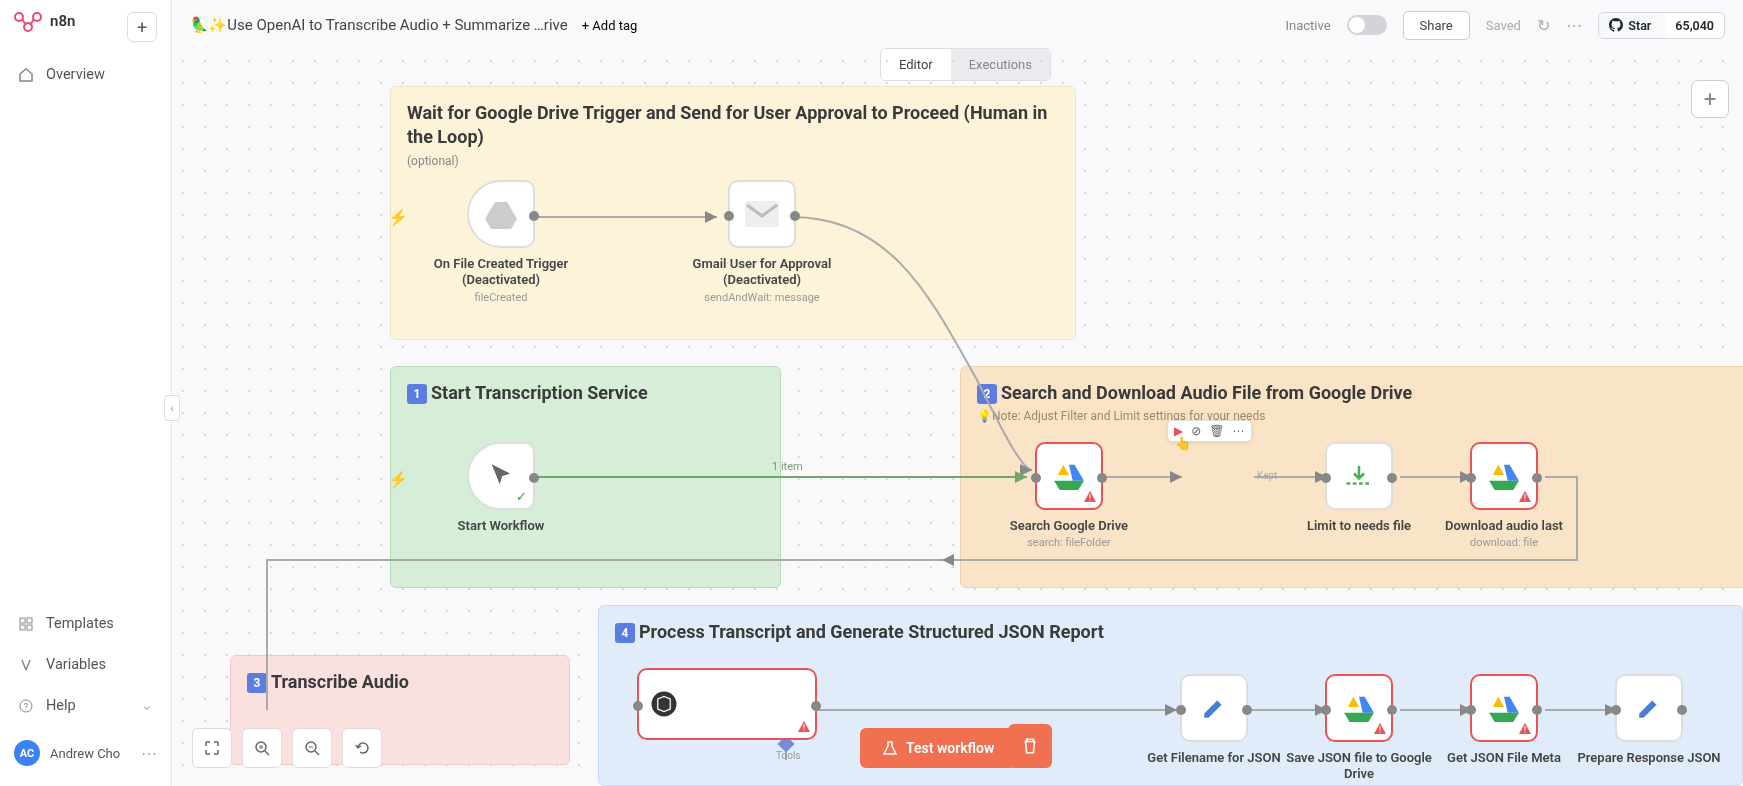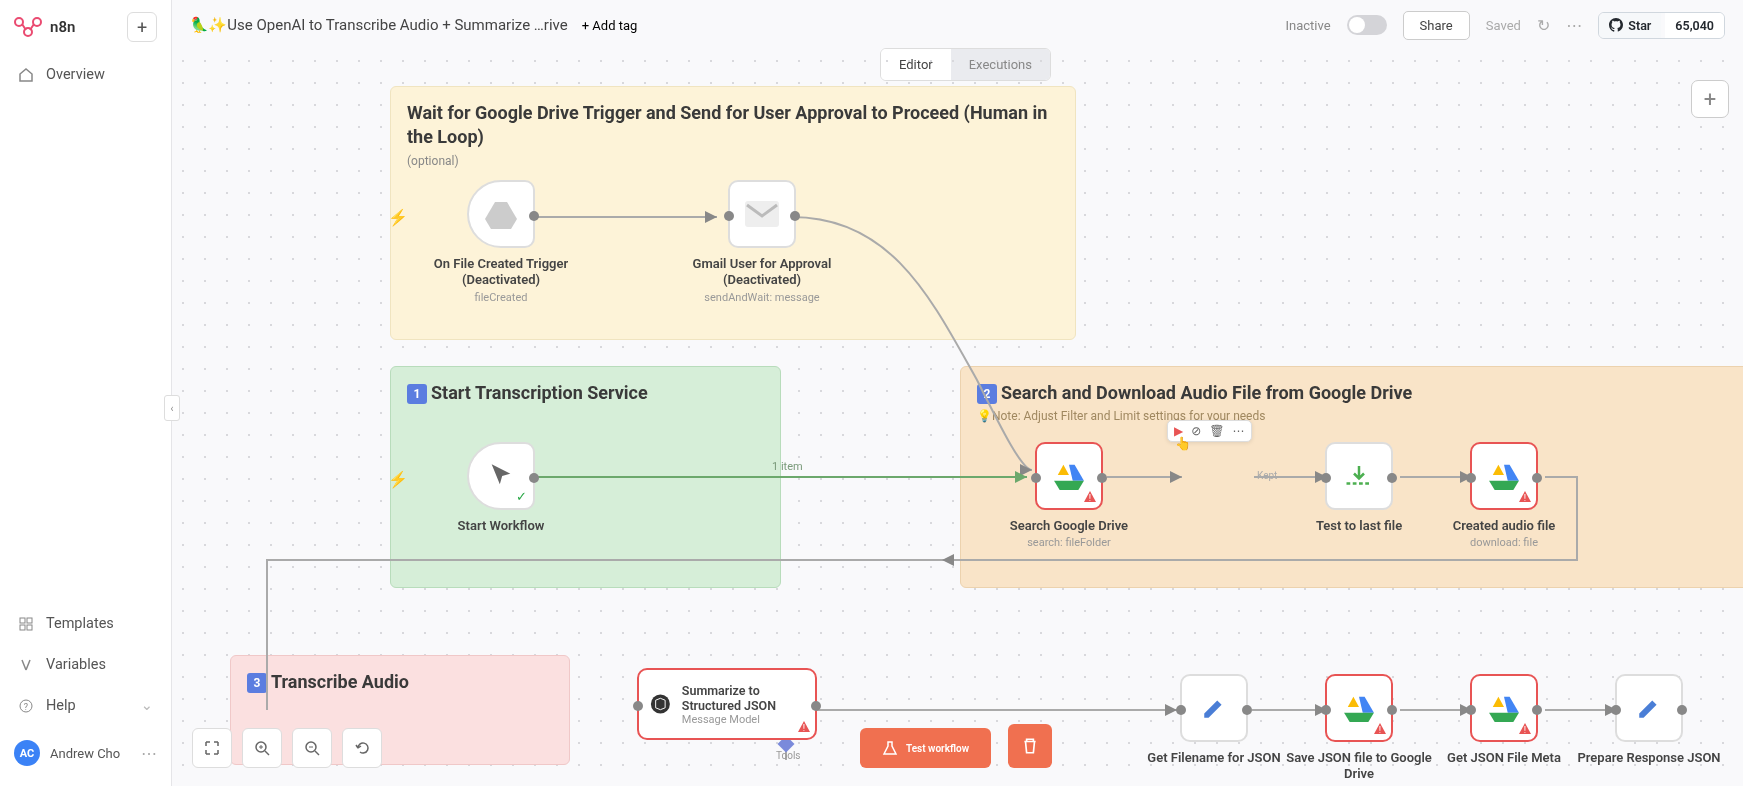--- a/index.html
+++ b/index.html
@@ -1,18 +1,18 @@
 <!DOCTYPE html>
 <html><head>
 <meta charset="utf-8">
 <style>
 *{box-sizing:border-box;margin:0;padding:0;font-family:-apple-system,BlinkMacSystemFont,"Segoe UI",Roboto,sans-serif}
 body{background:#f9f9fb;width:1743px;height:786px;overflow:hidden;position:relative}
 .sidebar{position:absolute;left:0;top:0;width:172px;height:786px;background:#fff;border-right:1px solid #e5e5e8}
-.logo-row{display:flex;align-items:center;padding:12px 14px;gap:8px}
+.logo-row{display:flex;padding:12px 14px;gap:8px}
 .logo-ic{width:28px;height:20px}
 .logo-txt{font-size:15px;font-weight:600;color:#333}
 .add-ws{width:30px;height:30px;border:1px solid #ddd;border-radius:6px;display:flex;align-items:center;justify-content:center;margin-left:auto;font-size:18px;color:#555;cursor:pointer}
 .nav-it{display:flex;align-items:center;gap:12px;padding:12px 18px;color:#555;font-size:14.5px;cursor:pointer}
 .nav-it svg{width:16px;height:16px}
 .nav-btm{position:absolute;bottom:60px;width:100%}
 .user-row{position:absolute;bottom:10px;display:flex;align-items:center;gap:10px;padding:10px 14px;width:100%}
 .avatar{width:26px;height:26px;border-radius:50%;background:#3b82f6;color:#fff;font-size:11px;display:flex;align-items:center;justify-content:center;font-weight:700}
 .collapse-btn{position:absolute;left:164px;top:395px;width:16px;height:26px;background:#fff;border:1px solid #ddd;border-radius:3px;display:flex;align-items:center;justify-content:center;font-size:10px;color:#888;cursor:pointer}
 .topbar{position:absolute;left:172px;top:0;right:0;height:50px;display:flex;align-items:center;padding:0 18px;gap:14px}
@@ -54,21 +54,21 @@
 .check-sm{position:absolute;right:6px;bottom:4px;color:#28a745;font-size:13px}
 svg.edge{position:absolute;overflow:visible;pointer-events:none}
 .edge-lbl{position:absolute;font-size:11px;color:#7a9a7a}
 .plus-node{position:absolute;width:38px;height:38px;border:1px solid #ccc;border-radius:7px;background:#fff;display:flex;align-items:center;justify-content:center;font-size:22px;color:#888;cursor:pointer}
 .ctxmenu{position:absolute;background:#fff;border:1px solid #ddd;border-radius:5px;padding:3px 6px;display:flex;gap:8px;font-size:12px;box-shadow:0 1px 4px rgba(0,0,0,.1)}
 .ctxmenu span{cursor:pointer;color:#666}
 .ctxmenu .play{color:#e85454}
 .cursor-ic{position:absolute;font-size:13px}
 .btm-tools{position:absolute;left:184px;bottom:18px;display:flex;gap:10px}
 .tool{width:40px;height:40px;background:#fff;border:1px solid #ddd;border-radius:6px;display:flex;align-items:center;justify-content:center;color:#555;cursor:pointer}
-.test-btn{position:absolute;left:854px;bottom:18px;background:#f07050;color:#fff;padding:12px 22px;border-radius:6px;font-size:10px;font-weight:600;display:flex;align-items:center;gap:8px;cursor:pointer}
+.test-btn{position:absolute;left:854px;bottom:18px;background:#f07050;color:#fff;padding:12px 22px;border-radius:6px;font-size:14px;font-weight:600;display:flex;align-items:center;gap:8px;cursor:pointer}
 .del-btn{position:absolute;left:1004px;bottom:18px;width:44px;height:44px;background:#f07050;border-radius:6px;display:flex;align-items:center;justify-content:center;cursor:pointer}
 .kept-lbl{position:absolute;font-size:10px;color:#aaa}
 .port{width:10px;height:10px;background:#888;border-radius:50%;position:absolute}
 .tools-lbl{position:absolute;font-size:10px;color:#999}
 </style>
 </head>
 <body>
 
 <div class="sidebar">
   <div class="logo-row">
@@ -160,20 +160,23 @@
 
   <div class="sticky s-orange" style="left:788px;top:316px;width:812px;height:222px">
     <div class="st-title"><span class="badge">2</span><span>Search and Download Audio File from Google Drive</span></div>
     <div class="st-note">💡Note: Adjust Filter and Limit settings for your needs</div>
   </div>
 
   <div class="sticky s-pink" style="left:58px;top:605px;width:340px;height:110px">
     <div class="st-title"><span class="badge">3</span><span>Transcribe Audio</span></div>
   </div>
 
+  <div class="sticky s-blue" style="left:426px;top:555px;width:1145px;height:181px">
+    <div class="st-title"><span class="badge">4</span><span>Process Transcript and Generate Structured JSON Report</span></div>
+  </div>
 
   <svg class="edge" style="left:0;top:0;width:1600px;height:736px">
     <defs>
         <marker id="arr" markerWidth="8" markerHeight="8" refX="6" refY="3" orient="auto">
           <path d="M0,0 L6,3 L0,6" fill="#888"></path>
         </marker>
     <marker id="arrg" markerWidth="8" markerHeight="8" refX="6" refY="3" orient="auto">
           <path d="M0,0 L6,3 L0,6" fill="#6ca86c"></path>
         </marker>
       </defs>
@@ -256,59 +259,55 @@
 
   <div class="node" style="left:1112px;top:392px">
     <div class="node-box">
       <svg width="30" height="26" viewBox="0 0 24 20">
           <path d="M12 2v10m-4-4l4 4 4-4" stroke="#4caf50" stroke-width="2" fill="none"></path>
           <line x1="2" y1="16" x2="22" y2="16" stroke="#4caf50" stroke-width="2" stroke-dasharray="3 2"></line>
         </svg>
       <div class="port" style="left:-6px;top:29px"></div>
         <div class="port" style="right:-6px;top:29px"></div>
     </div>
-    <div class="node-lbl">Test to last file</div>
+    <div class="node-lbl">Limit to needs file</div>
   </div>
 
   <div class="node" style="left:1257px;top:392px">
     <div class="node-box err">
       <svg width="32" height="28" viewBox="0 0 34 30">
           <path d="M11 3l6 11H5z" fill="#fbbc04"></path>
           <path d="M17 3h6l10 17h-12z" fill="#4285f4"></path>
           <path d="M1 20l6 10h20l6-10z" fill="#34a853"></path>
         </svg>
       <svg class="warn-tri" viewBox="0 0 14 14">
           <path d="M7 1l6 11H1z" fill="#e85454"></path>
           <text x="7" y="11" text-anchor="middle" font-size="9" fill="#fff">!</text>
         </svg>
       <div class="port" style="left:-6px;top:29px"></div>
         <div class="port" style="right:-6px;top:29px"></div>
     </div>
-    <div class="node-lbl">Created audio file</div>
+    <div class="node-lbl">Download audio last</div>
     <div class="node-sub">download: file</div>
   </div>
 
   <div class="ctxmenu" style="left:995px;top:370px">
     <span class="play">▶</span>
     <span>⊘</span>
     <span>🗑</span>
     <span>⋯</span>
   </div>
   <span class="cursor-ic" style="left:1003px;top:386px">👆</span>
 
   <div class="node" style="left:465px;top:618px;width:210px;flex-direction:row;align-items:flex-start">
     <div class="node-box err" style="width:180px;height:72px;justify-content:flex-start;padding-left:10px;gap:10px">
       <svg width="30" height="30" viewBox="0 0 24 24">
           <circle cx="12" cy="12" r="10" fill="#333"></circle>
           <path d="M7 8l5-2 5 2v8l-5 2-5-2z" fill="none" stroke="#fff" stroke-width="1"></path>
         </svg>
-      <div style="display:flex;flex-direction:column">
-        <span style="font-size:12.5px;font-weight:600;color:#444">Summarize to Structured JSON</span>
-        <span style="font-size:11px;color:#999">Message Model</span>
-      </div>
       <svg class="warn-tri" viewBox="0 0 14 14">
           <path d="M7 1l6 11H1z" fill="#e85454"></path>
           <text x="7" y="11" text-anchor="middle" font-size="9" fill="#fff">!</text>
         </svg>
       <div class="port" style="left:-6px;top:31px"></div>
         <div class="port" style="right:-6px;top:31px"></div>
     </div>
   </div>
 
   <div class="node" style="left:967px;top:624px">

